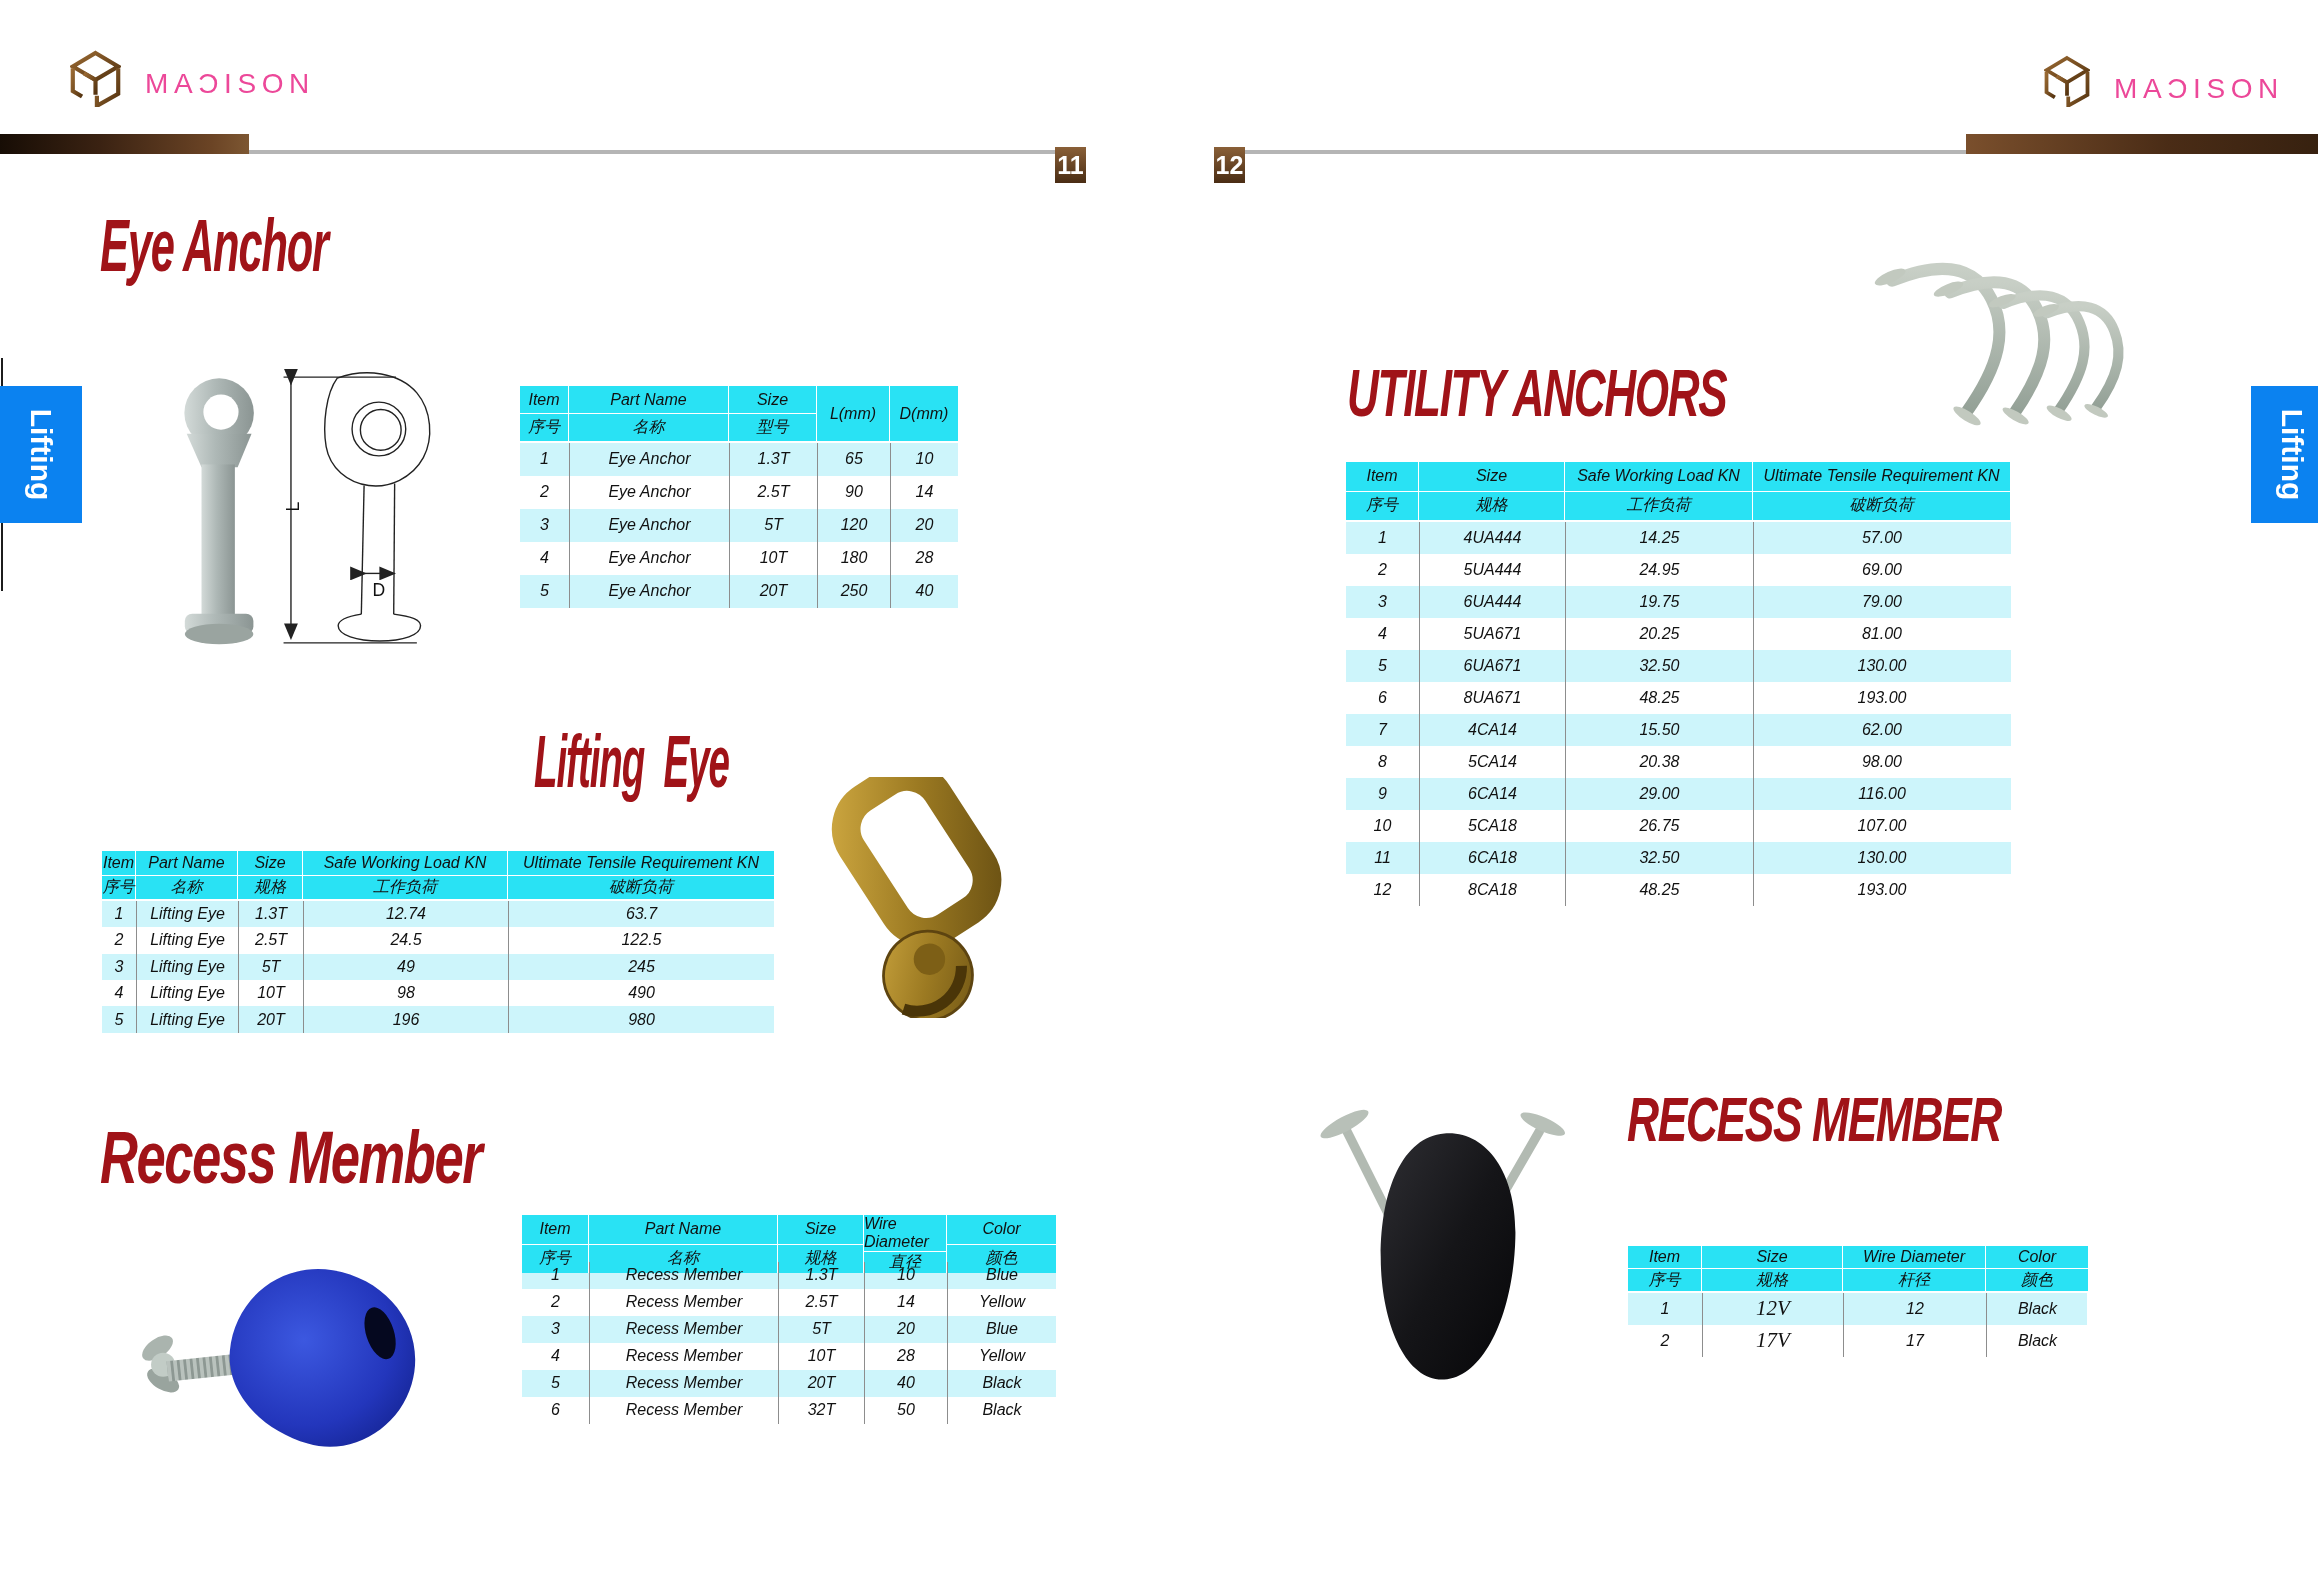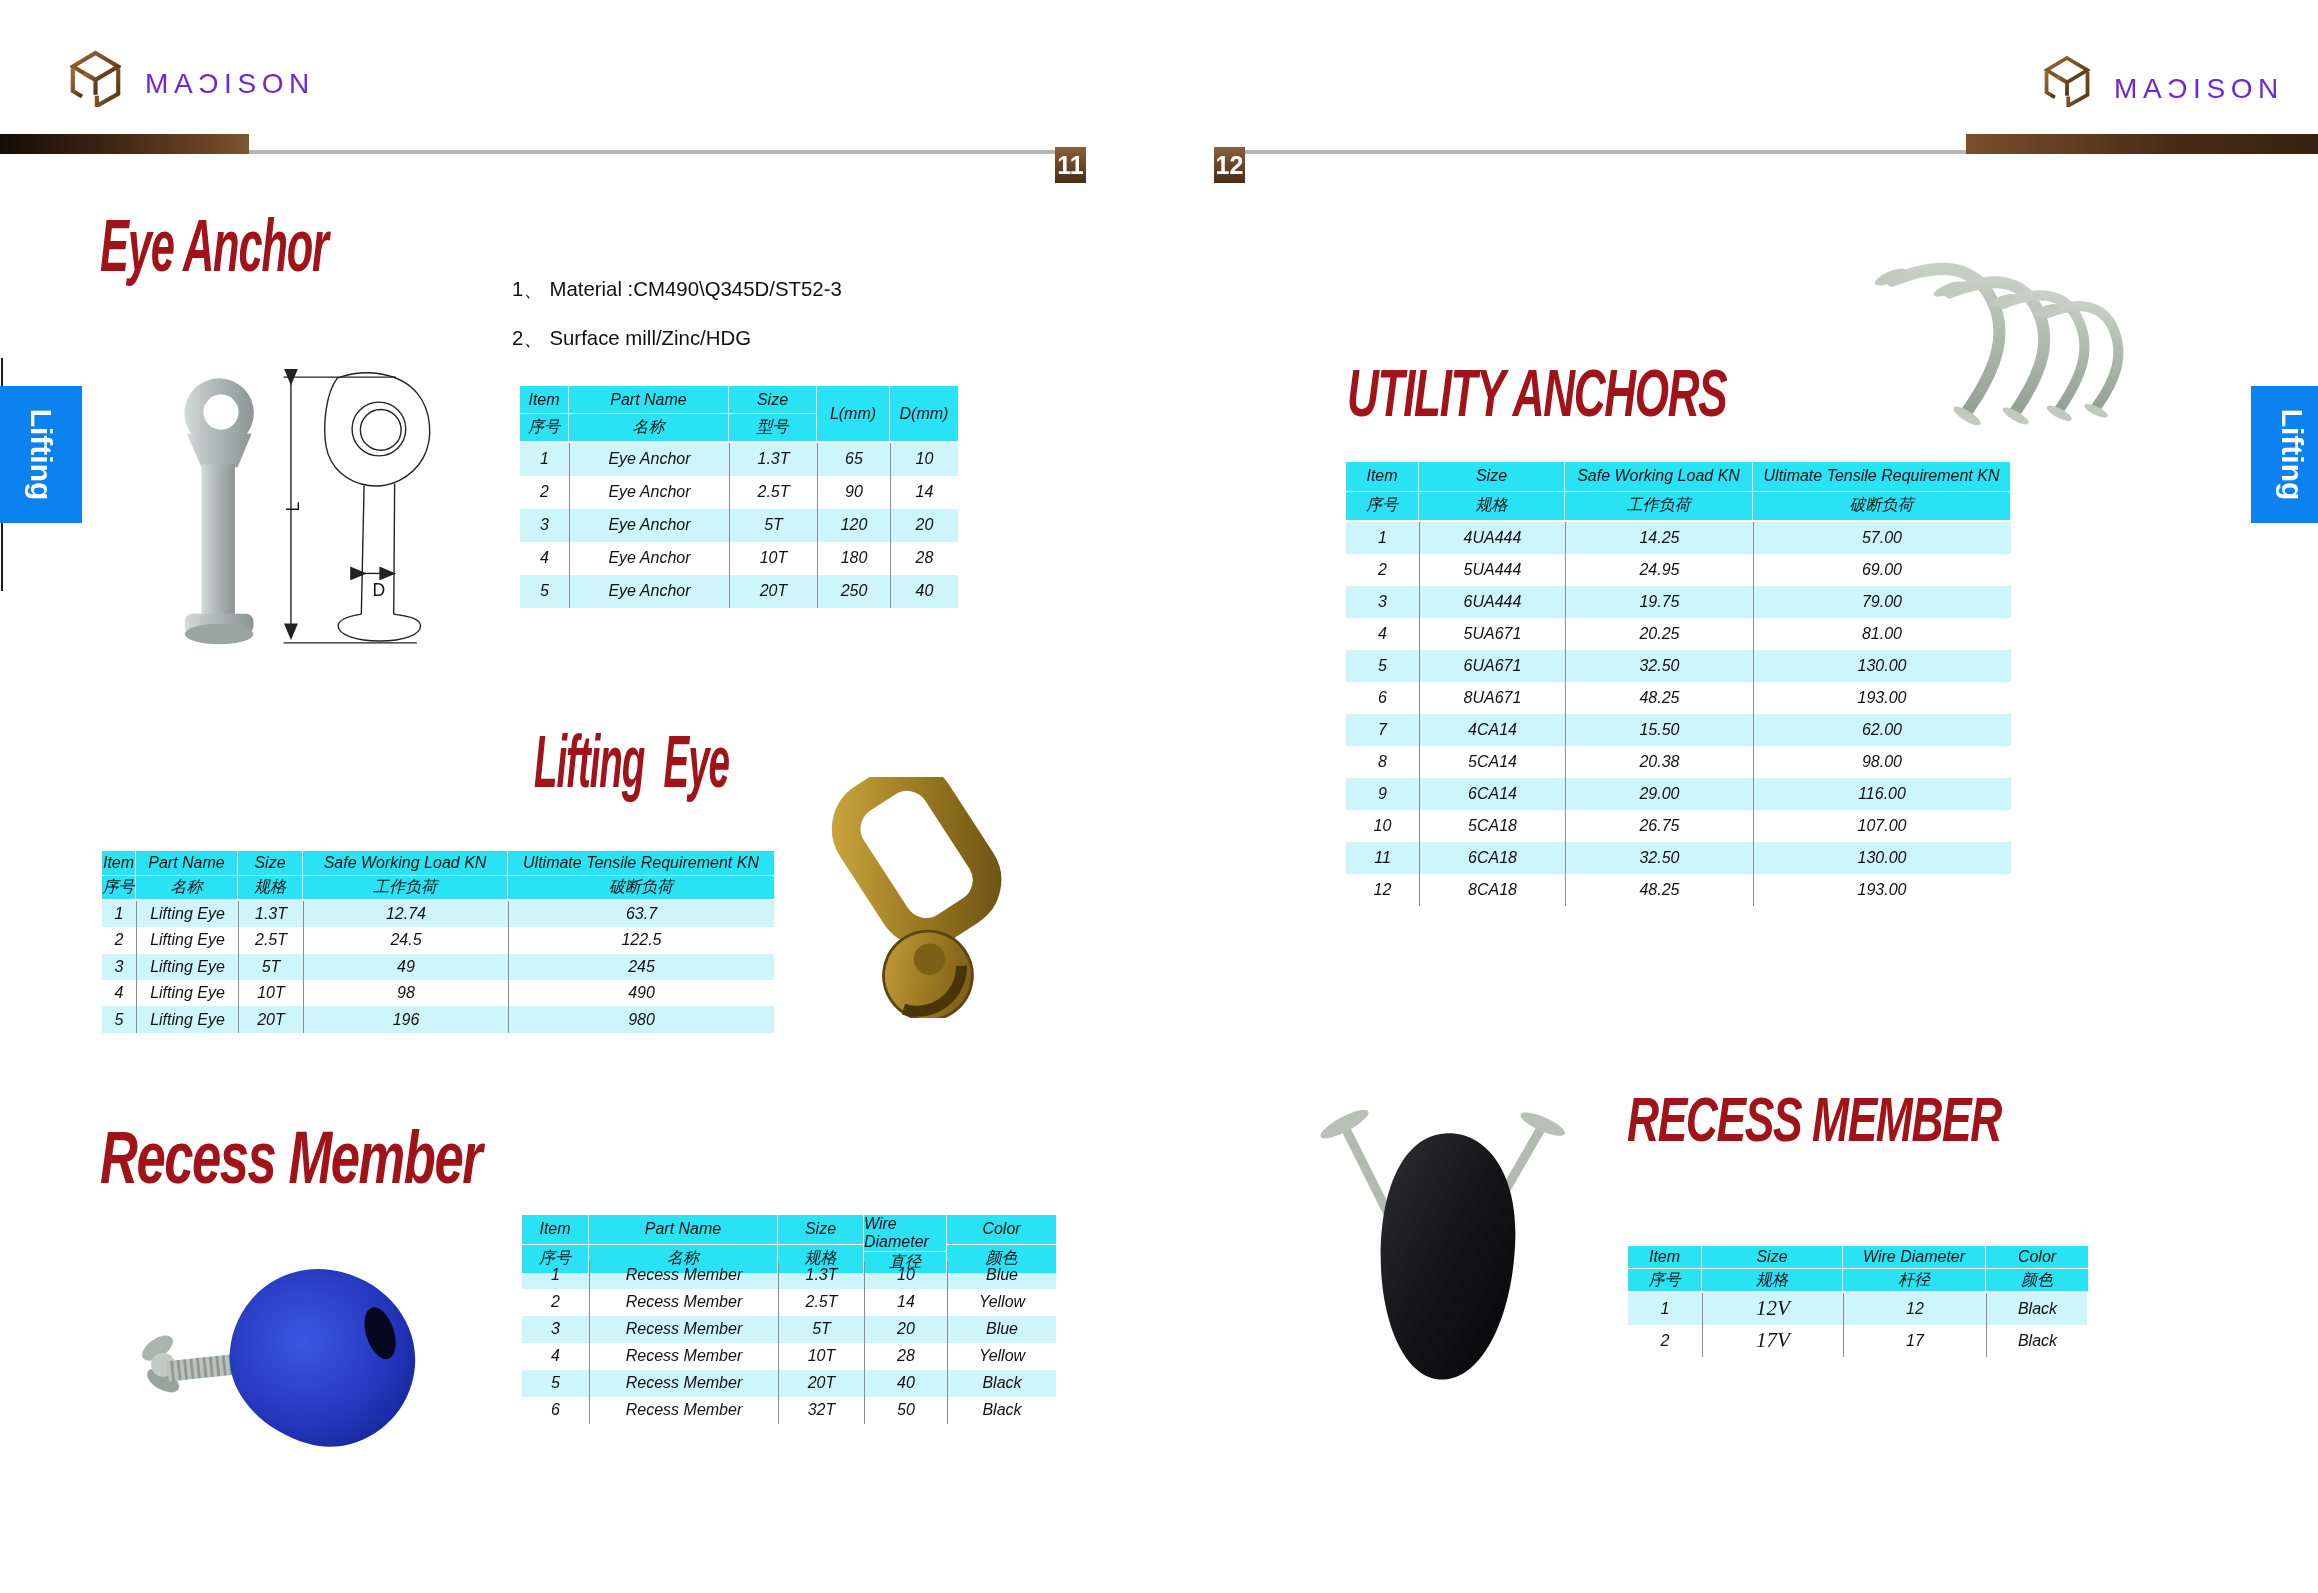--- a/index.html
+++ b/index.html
@@ -5,21 +5,21 @@
   html,body{margin:0;padding:0;background:#ffffff;}
   .sheet{position:relative;width:2333px;height:1594px;background:#ffffff;overflow:hidden;
          font-family:"Liberation Sans",sans-serif;color:#111;}
 
   
   .logo{position:absolute;display:flex;align-items:flex-start;}
   .logo-left{left:70px;top:50px;}
   .logo-right{left:2044px;top:55px;}
   .logo svg{display:block;}
   .brandtext{display:block;margin:17.6px 0 0 24px;font-size:28px;font-weight:400;
-             letter-spacing:5.6px;color:#6d28d9;}
+             letter-spacing:5.6px;color:#ec4899;}
   .bar{position:absolute;height:19.5px;}
   .bar-left{left:0;top:134px;width:249px;
     background:linear-gradient(90deg,#170d05 0%,#3a2212 40%,#6b4425 85%,#7d5732 100%);}
   .bar-right{left:1966px;top:134px;width:367px;
     background:linear-gradient(90deg,#7a4f2c 0%,#4a2c16 55%,#35200f 100%);}
   .hline{position:absolute;height:3.7px;background:#b5b5b5;top:150px;}
   .hline-left{left:249px;width:806px;}
   .hline-right{left:1244px;width:722px;}
   .badge{position:absolute;top:147px;width:31px;height:36px;text-align:center;
          background:linear-gradient(180deg,#8a6038,#4a2d14);color:#ffffff;
@@ -145,24 +145,20 @@
   <div class="tab tab-right">
     <span class="rot">Lifting</span>
   </div>
 
   <div class="title title-eye">Eye Anchor</div>
   <div class="title title-lifting">Lifting  Eye</div>
   <div class="title title-recessL">Recess Member</div>
   <div class="title title-utility">UTILITY ANCHORS</div>
   <div class="title title-recessR">RECESS MEMBER</div>
 
-  <div class="notes">
-    <div>1、 Material :CM490\Q345D/ST52-3</div>
-    <div>2、 Surface mill/Zinc/HDG</div>
-  </div>
 
   <svg class="art" style="left:181px;top:369px;" width="79" height="278" viewBox="0 0 170 600">
     <defs>
       <linearGradient id="gm" x1="0" y1="0" x2="1" y2="0">
         <stop offset="0" stop-color="#d3dad8"></stop>
           <stop offset=".45" stop-color="#aeb8b6"></stop>
         <stop offset="1" stop-color="#8b9593"></stop>
       </linearGradient>
     </defs>
     <circle cx="82" cy="95" r="75" fill="url(#gm)"></circle>

